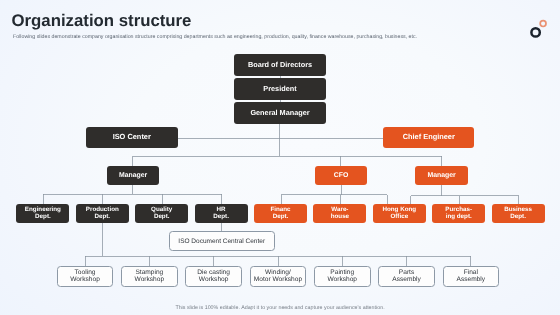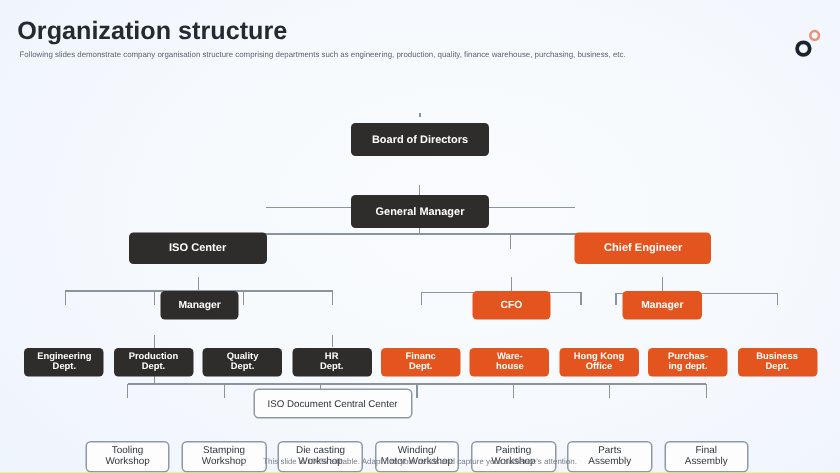--- a/index.html
+++ b/index.html
@@ -1,24 +1,24 @@
 <!DOCTYPE html>
 <html><head>
 <meta charset="utf-8">
 <title>Organization structure</title>
 <style>
   html,body{margin:0;padding:0;}
   body{width:560px;height:315px;overflow:hidden;background:#f0f4fb;
        font-family:"Liberation Sans",sans-serif;-webkit-font-smoothing:antialiased;text-rendering:geometricPrecision;}
-  #slide{position:relative;width:560px;height:315px;background:#fde047;}
+  #slide{position:relative;width:560px;height:315px;background:#fef9c3;}
   #title{position:absolute;left:11.5px;top:11.4px;font-size:16.8px;font-weight:bold;color:#232a31;letter-spacing:0px;}
   #subtitle{position:absolute;left:13px;top:33.6px;font-size:5.25px;color:#5c6571;letter-spacing:0px;}
   #footer{position:absolute;left:0;top:304.6px;width:560px;text-align:center;font-size:5.33px;color:#787f88;}
   .box{position:absolute;box-sizing:border-box;display:flex;align-items:center;justify-content:center;
-       text-align:center;border-radius:3px;color:#fff;font-weight:bold;line-height:1.2;padding-top:1px;margin-top:28px;}
+       text-align:center;border-radius:3px;color:#fff;font-weight:bold;line-height:1.2;padding-top:1px;}
   .dark{background:#2f2d2b;}
   .orange{background:#e4541f;}
   .plain{background:#fdfdfd;border:0.7px solid #8d99a6;color:#30353b;font-weight:normal;border-radius:3.5px;}
   #logo{position:absolute;}
   #panel{position:absolute;left:0px;top:0px;width:560px;height:315px;
     background:radial-gradient(78% 92% at 55% 45%, #f9fbfe 0%, #f7fafd 40%, #f2f6fd 72%, #eef4fd 95%, #edf3fd 100%);}
 </style>
 </head>
 <body>
 
@@ -77,20 +77,23 @@
       <path d="M213.7,256 L213.7,265.5"></path>
       <path d="M278,256 L278,265.5"></path>
       <path d="M342.3,256 L342.3,265.5"></path>
       <path d="M406.6,256 L406.6,265.5"></path>
       <path d="M470.9,256 L470.9,265.5"></path>
     </g>
   </svg>
 
   <div class="box dark" style="left:234px;top:54px;width:92px;height:21.5px;font-size:7.3px;">
     <span>Board of Directors</span>
+    </div>
+  <div class="box dark" style="left:234px;top:78px;width:92px;height:21.5px;font-size:7.3px;">
+    <span>President</span>
     </div>
   <div class="box dark" style="left:86px;top:126.5px;width:91.5px;height:21.6px;font-size:7.4px;">
     <span>ISO Center</span>
     </div>
 
   <div class="box dark" style="left:234px;top:102px;width:92px;height:21.5px;font-size:7.3px;">
     <span>General Manager</span>
     </div>
   <div class="box orange" style="left:383.2px;top:126.6px;width:91.2px;height:21.6px;font-size:7.4px;">
     <span>Chief Engineer</span>

